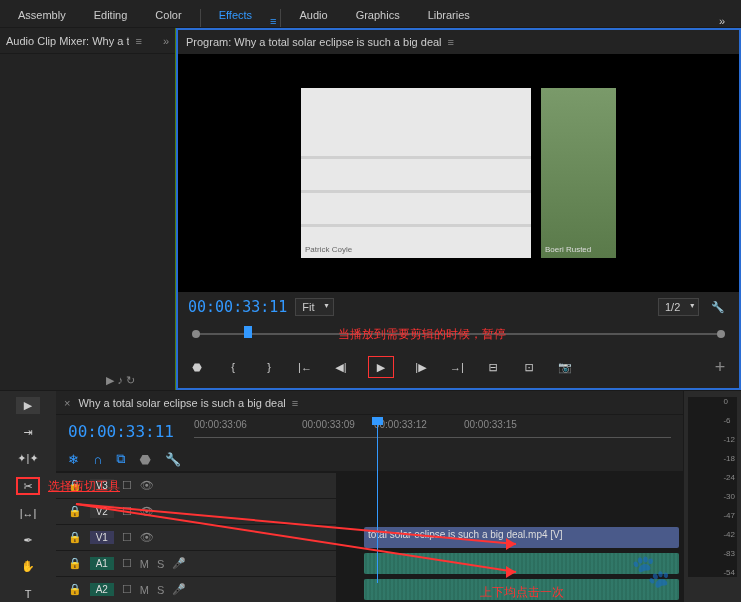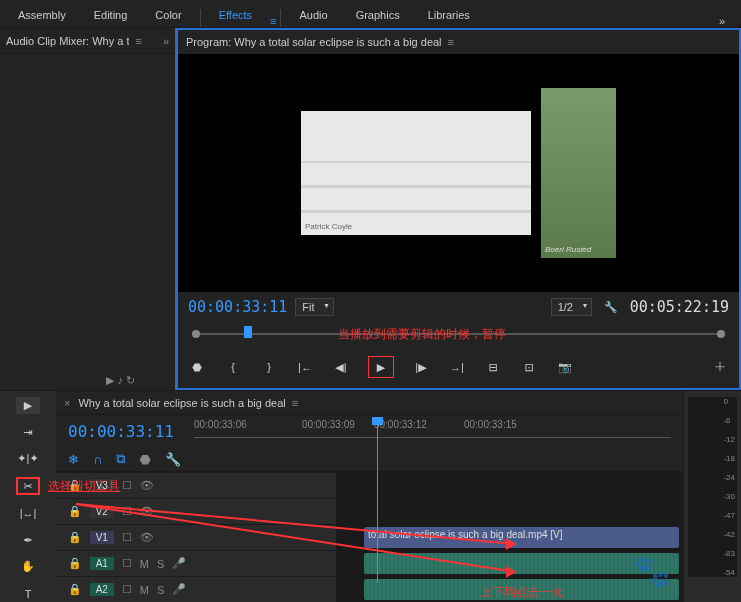--- a/index.html
+++ b/index.html
@@ -15,22 +15,22 @@
 .panels-row { display: flex; height: 362px; }
 .left-panel { width: 176px; background: #232323; border-right: 1px solid #4d7c0f; }
 .panel-tab-bar { display: flex; align-items: center; height: 26px; padding: 0 6px; border-bottom: 1px solid #1a1a1a; }
 .panel-tab { color: #ccc; font-size: 11px; white-space: nowrap; overflow: hidden; text-overflow: ellipsis; max-width: 140px; }
 .menu-icon { margin-left: 6px; color: #888; }
 
 .program-panel { flex: 1; background: #232323; border: 2px solid #2a6dd4; display: flex; flex-direction: column; }
 .program-header { display: flex; align-items: center; height: 24px; padding: 0 8px; color: #ccc; }
 .program-viewer { flex: 1; background: #000; position: relative; display: flex; align-items: center; justify-content: center; gap: 10px; padding: 20px; }
 .video-frame { background: #ddd; position: relative; }
-.video-frame.main { width: 230px; height: 124px; background: linear-gradient(#e8e8e8 0%, #e8e8e8 40%, #d0d0d0 40%, #d0d0d0 42%, #e8e8e8 42%, #e8e8e8 60%, #d0d0d0 60%, #d0d0d0 62%, #e8e8e8 62%, #e8e8e8 80%, #d0d0d0 80%, #d0d0d0 82%, #e8e8e8 82%); }
-.video-frame.side { width: 75px; height: 170px; background: linear-gradient(#7a9a6a, #5a7a4a); font-style: italic; }
+.video-frame.main { width: 230px; height: 170px; background: linear-gradient(#e8e8e8 0%, #e8e8e8 40%, #d0d0d0 40%, #d0d0d0 42%, #e8e8e8 42%, #e8e8e8 60%, #d0d0d0 60%, #d0d0d0 62%, #e8e8e8 62%, #e8e8e8 80%, #d0d0d0 80%, #d0d0d0 82%, #e8e8e8 82%); }
+.video-frame.side { width: 75px; height: 170px; background: linear-gradient(#7a9a6a, #5a7a4a); }
 .frame-label { position: absolute; bottom: 4px; left: 4px; font-size: 8px; color: #666; }
 
 .program-controls { padding: 6px 10px; }
 .pc-row1 { display: flex; align-items: center; gap: 8px; }
 .timecode { color: #3399ff; font-size: 15px; font-family: monospace; }
 .timecode.right { color: #ddd; margin-left: auto; }
 .dropdown { background: #2a2a2a; border: 1px solid #444; color: #ccc; padding: 2px 18px 2px 6px; position: relative; font-size: 11px; }
 .dropdown::after { content: "▾"; position: absolute; right: 4px; font-size: 8px; }
 .wrench { color: #888; margin: 0 4px; }
 
@@ -137,21 +137,20 @@
         <div class="frame-label" style="color:#ddd">Boeri Rusted</div>
       </div>
     </div>
     <div class="program-controls">
       <div class="pc-row1">
         <span class="timecode">00:00:33:11</span>
         <span class="dropdown">Fit</span>
         <span style="flex:1"></span>
         <span class="dropdown">1/2</span>
         <span class="wrench">🔧</span>
-        <span class="timecode right">00:05:22:19</span>
       </div>
       <div class="scrubber">
         <div class="scrubber-track"></div>
         <div class="scrubber-dot left"></div>
         <div class="scrubber-dot right"></div>
         <div class="scrubber-handle"></div>
         <div class="scrubber-annotation">当播放到需要剪辑的时候，暂停</div>
       </div>
       <div class="transport">
         <span class="transport-btn">⬣</span>

